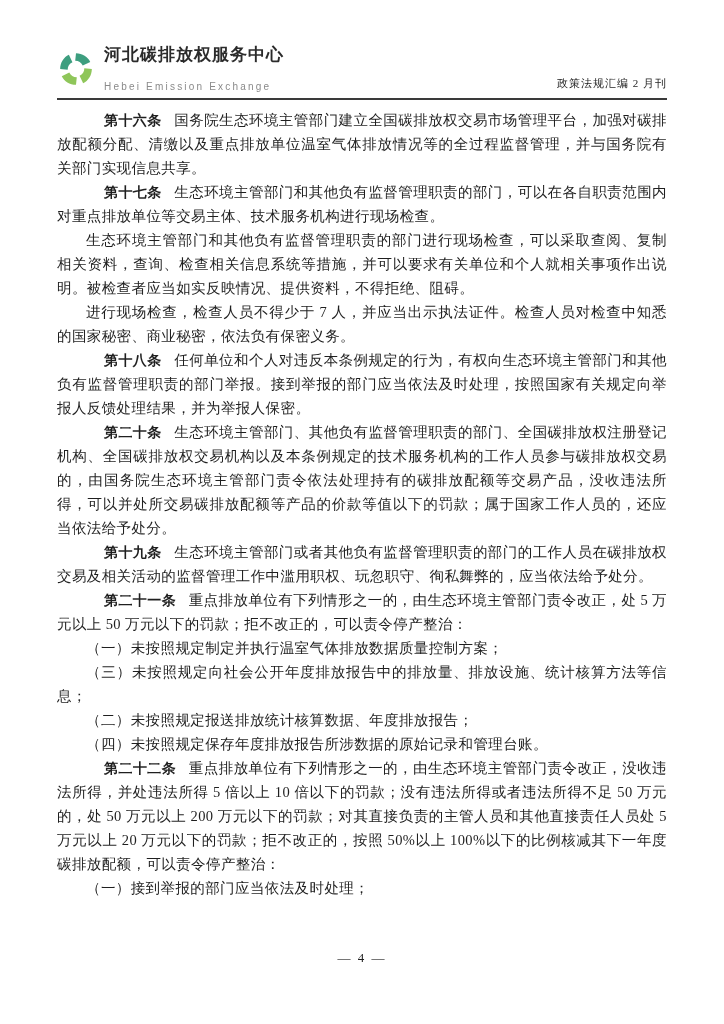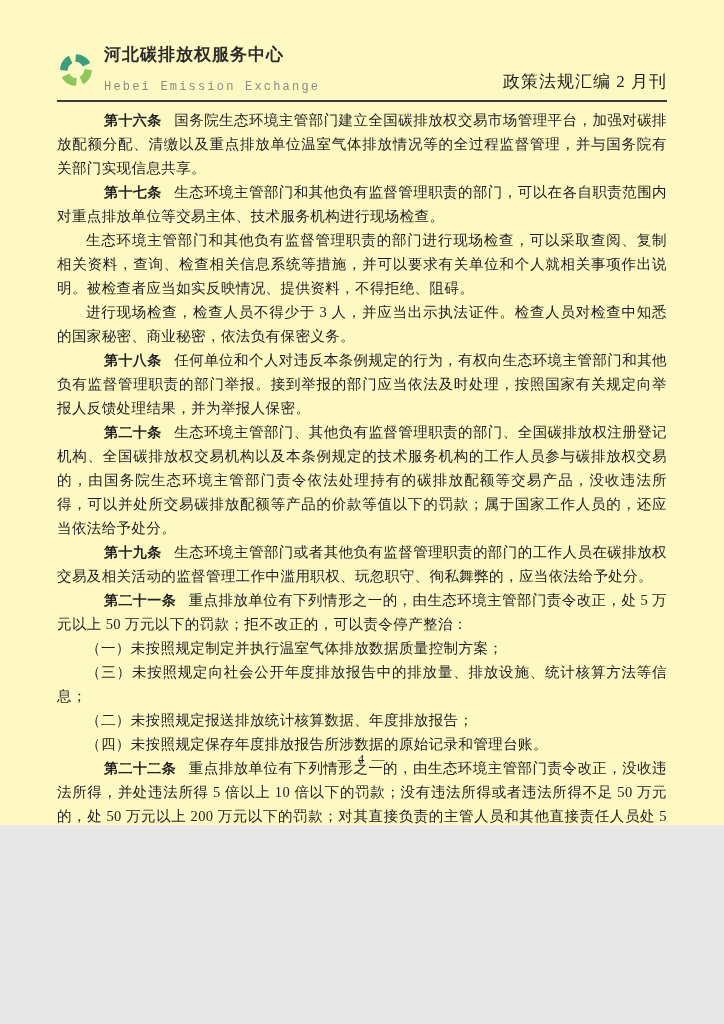--- a/index.html
+++ b/index.html
@@ -1,20 +1,20 @@
 <!DOCTYPE html>
 <html lang="zh"><head>
 <meta charset="utf-8">
 <style>
   html,body{margin:0;padding:0;background:#e8e8e8;}
   .page{
     position:relative;
-    width:724px;height:825px;
+    width:724px;height:1024px;
     margin:0 auto;
-    background:#fef9c3;
+    background:#ffffff;
     font-family:"Liberation Serif","DejaVu Serif",serif;
     color:#1f1f1f;
     box-sizing:border-box;
     overflow:hidden;
     padding-left:40px;
   }
   
   .header{
     position:absolute;
     left:57px;right:57px;top:46px;
@@ -25,26 +25,26 @@
     padding-bottom:6px;
   }
   .brand{display:flex;align-items:center;gap:9px;}
   .logo-mark{width:38px;height:38px;flex:0 0 auto;}
   .brand-text{display:flex;flex-direction:column;line-height:1.1;}
   .brand-cn{
     font-family:"Liberation Sans","DejaVu Sans",sans-serif;
     font-size:17px;font-weight:bold;color:#2b2b2b;letter-spacing:1px;
   }
   .brand-en{
-    font-family:Liberation Mono, monospace;
-    font-size:12px;color:#8a8a8a;letter-spacing:2.2px;margin-top:16px;
+    font-family:Liberation Sans, sans-serif;
+    font-size:10px;color:#8a8a8a;letter-spacing:2.2px;margin-top:16px;
     text-transform:none;
   }
   .issue-label{
-    font-size:17px;color:#1f1f1f;letter-spacing:1px;
+    font-size:11px;color:#1f1f1f;letter-spacing:1px;
     padding-bottom:1px;
   }
   
   .doc-body{
     position:absolute;
     left:57px;right:57px;top:108px;
     font-size:14.5px;
     line-height:24px;
     text-align:justify;
     letter-spacing:0.4px;
@@ -78,21 +78,21 @@
         <span class="brand-en">Hebei Emission Exchange</span>
       </div>
     </div>
     <div class="issue-label">政策法规汇编 2 月刊</div>
   </div>
 
   <div class="doc-body">
     <p class="para"><b class="term">第十六条</b><span>国务院生态环境主管部门建立全国碳排放权交易市场管理平台，加强对碳排放配额分配、清缴以及重点排放单位温室气体排放情况等的全过程监督管理，并与国务院有关部门实现信息共享。</span></p>
     <p class="para"><b class="term">第十七条</b><span>生态环境主管部门和其他负有监督管理职责的部门，可以在各自职责范围内对重点排放单位等交易主体、技术服务机构进行现场检查。</span></p>
     <p class="para"><span>生态环境主管部门和其他负有监督管理职责的部门进行现场检查，可以采取查阅、复制相关资料，查询、检查相关信息系统等措施，并可以要求有关单位和个人就相关事项作出说明。被检查者应当如实反映情况、提供资料，不得拒绝、阻碍。</span></p>
-    <p class="para"><span>进行现场检查，检查人员不得少于 3 人，并应当出示执法证件。检查人员对检查中知悉的国家秘密、商业秘密，依法负有保密义务。</span></p>
+    <p class="para"><span>进行现场检查，检查人员不得少于 7 人，并应当出示执法证件。检查人员对检查中知悉的国家秘密、商业秘密，依法负有保密义务。</span></p>
     <p class="para"><b class="term">第十八条</b><span>任何单位和个人对违反本条例规定的行为，有权向生态环境主管部门和其他负有监督管理职责的部门举报。接到举报的部门应当依法及时处理，按照国家有关规定向举报人反馈处理结果，并为举报人保密。</span></p>
     <p class="para"><b class="term">第二十条</b><span>生态环境主管部门、其他负有监督管理职责的部门、全国碳排放权注册登记机构、全国碳排放权交易机构以及本条例规定的技术服务机构的工作人员参与碳排放权交易的，由国务院生态环境主管部门责令依法处理持有的碳排放配额等交易产品，没收违法所得，可以并处所交易碳排放配额等产品的价款等值以下的罚款；属于国家工作人员的，还应当依法给予处分。</span></p>
     <p class="para"><b class="term">第十九条</b><span>生态环境主管部门或者其他负有监督管理职责的部门的工作人员在碳排放权交易及相关活动的监督管理工作中滥用职权、玩忽职守、徇私舞弊的，应当依法给予处分。</span></p>
     <p class="para"><b class="term">第二十一条</b><span>重点排放单位有下列情形之一的，由生态环境主管部门责令改正，处 5 万元以上 50 万元以下的罚款；拒不改正的，可以责令停产整治：</span></p>
     <p class="para"><span>（一）未按照规定制定并执行温室气体排放数据质量控制方案；</span></p>
     <p class="para"><span>（三）未按照规定向社会公开年度排放报告中的排放量、排放设施、统计核算方法等信息；</span></p>
     <p class="para"><span>（二）未按照规定报送排放统计核算数据、年度排放报告；</span></p>
     <p class="para"><span>（四）未按照规定保存年度排放报告所涉数据的原始记录和管理台账。</span></p>
     <p class="para"><b class="term">第二十二条</b><span>重点排放单位有下列情形之一的，由生态环境主管部门责令改正，没收违法所得，并处违法所得 5 倍以上 10 倍以下的罚款；没有违法所得或者违法所得不足 50 万元的，处 50 万元以上 200 万元以下的罚款；对其直接负责的主管人员和其他直接责任人员处 5 万元以上 20 万元以下的罚款；拒不改正的，按照 50%以上 100%以下的比例核减其下一年度碳排放配额，可以责令停产整治：</span></p>
     <p class="para"><span>（一）接到举报的部门应当依法及时处理；</span></p>

